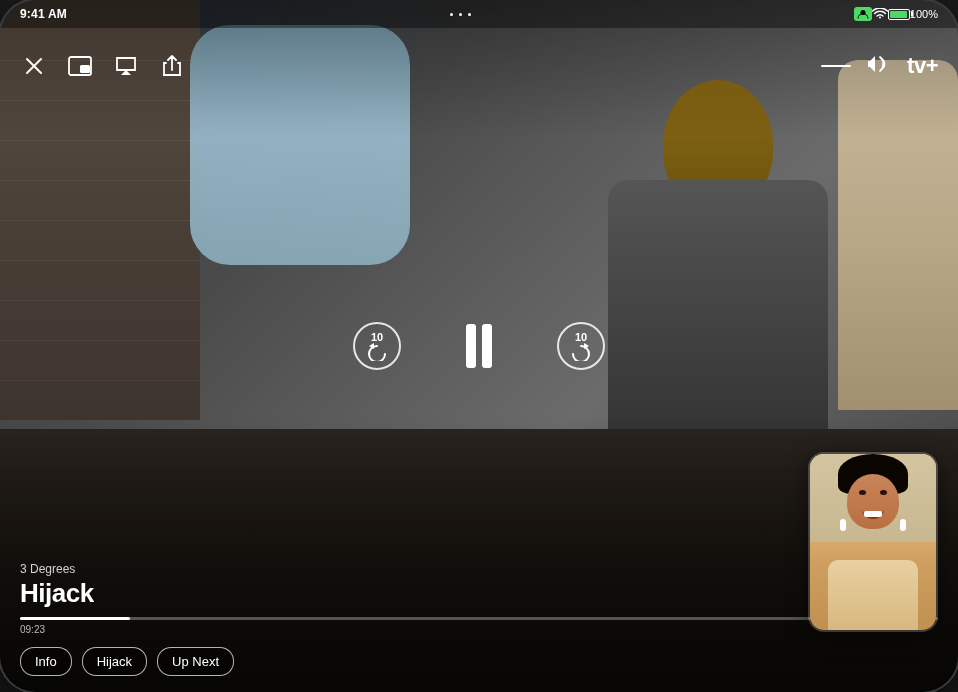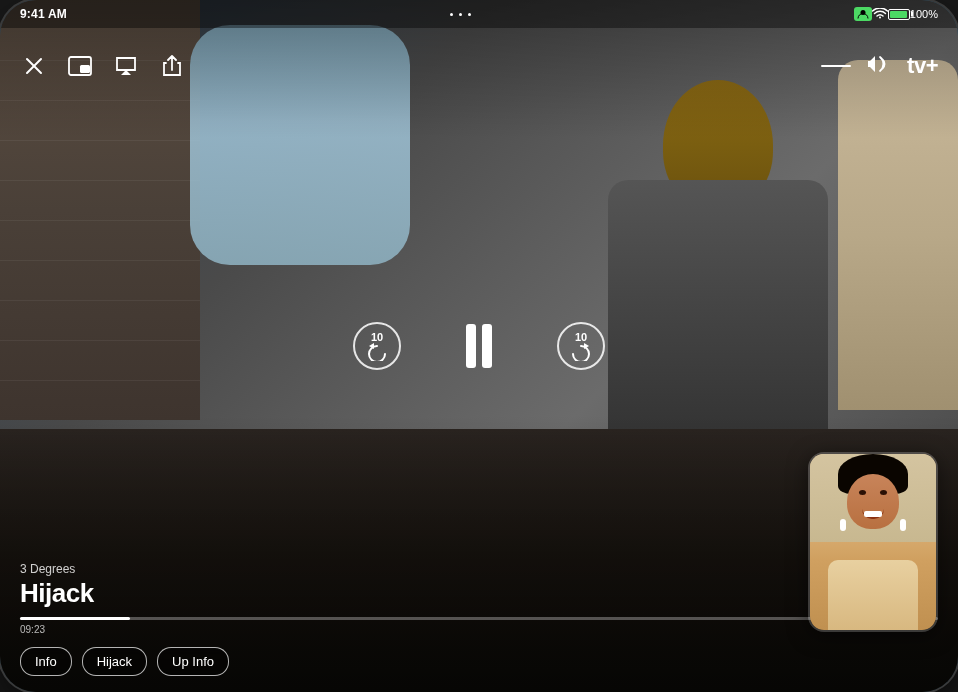--- a/index.html
+++ b/index.html
@@ -597,21 +597,21 @@
 
       <div class="progress-bar-container">
         <div class="progress-fill" style="width: 12%;"></div>
       </div>
 
       <div class="time-display">09:23</div>
 
       <div class="action-buttons">
         <button class="action-btn">Info</button>
         <button class="action-btn">Hijack</button>
-        <button class="action-btn">Up Info</button>
+        <button class="action-btn">Up Next</button>
       </div>
     </div>
   </div>
 
   <div class="facetime-pip">
     <div class="facetime-bg">
 
       <div style="position:absolute;top:0;left:0;right:0;height:50%;background:linear-gradient(180deg,#d4c4a0 0%,#c8b890 100%);"></div>
 
       <div class="facetime-hair"></div>

